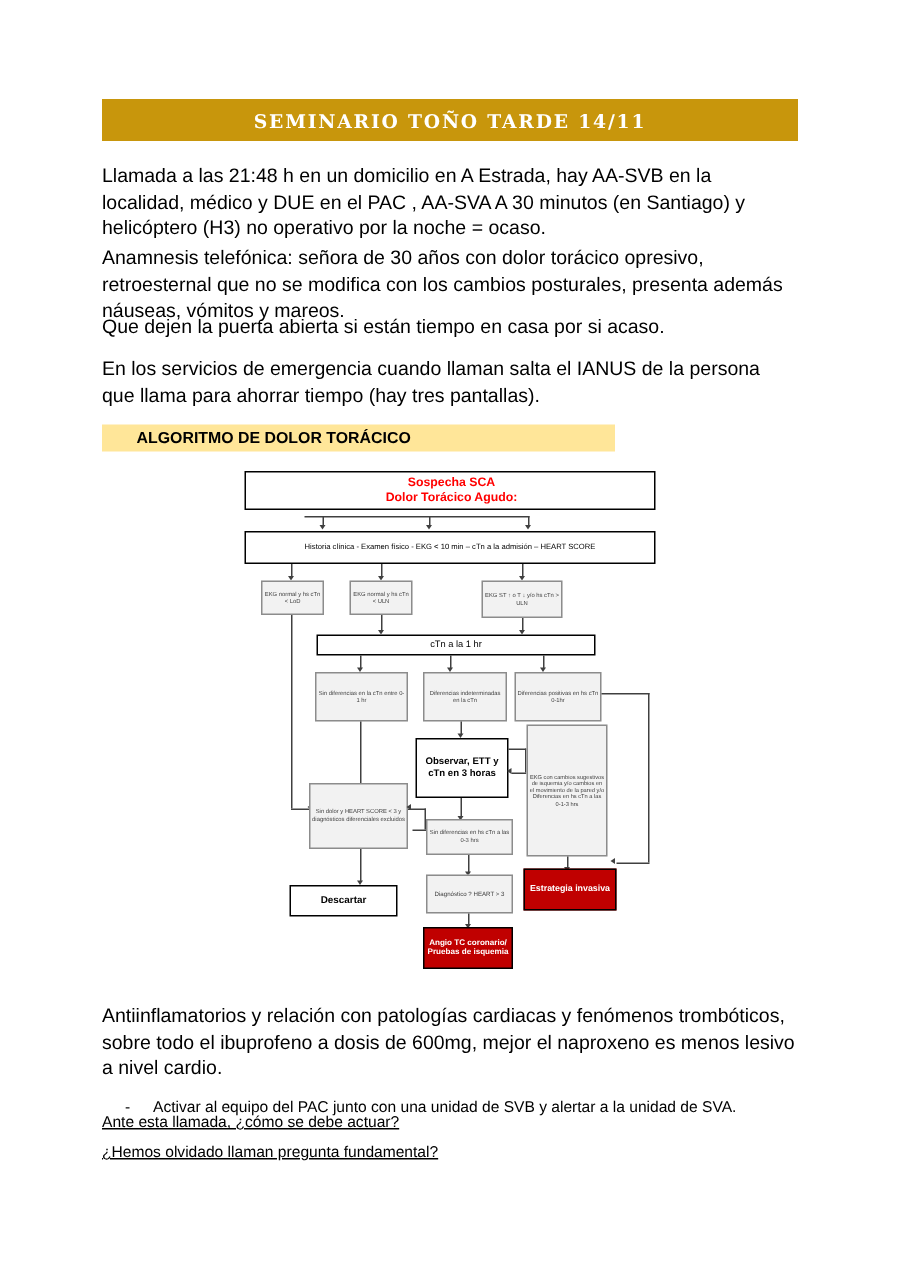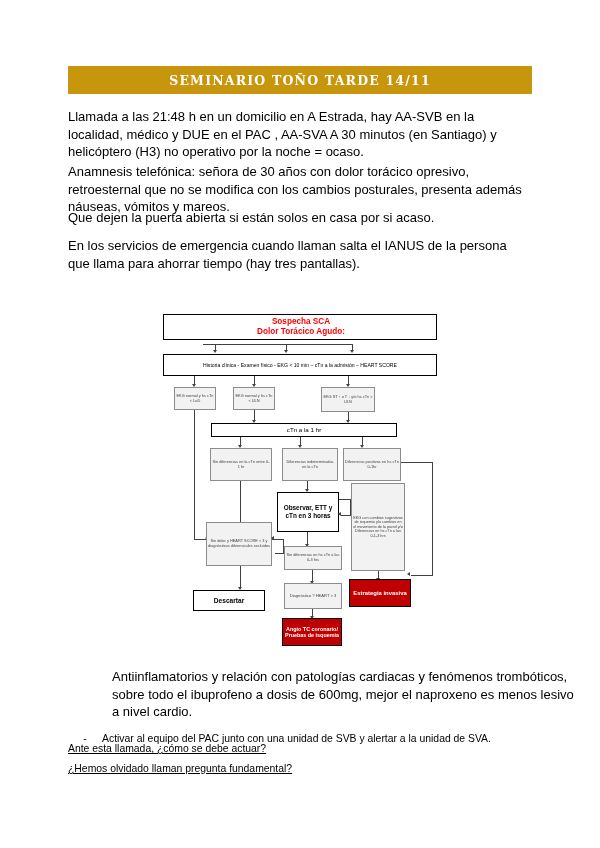--- a/index.html
+++ b/index.html
@@ -118,21 +118,21 @@
   }
   .arw-l {
     position: absolute;
     width: 0; height: 0;
     border-top: 2.6px solid transparent;
     border-bottom: 2.6px solid transparent;
     border-right: 3.4px solid #404040;
   }
 
   
-  .p5 { top: 668px; margin-left: 44px; }
+  .p5 { top: 668px; }
   .q-underline {
     position: absolute;
     left: 68px;
     font-size: 10.4px;
     line-height: 17.5px;
     text-decoration: underline;
     white-space: nowrap;
   }
   .q1 { top: 740px; }
   .q2 { top: 760px; }
@@ -152,23 +152,26 @@
 <body>
 
 <div class="page">
 
   <div class="title-banner">
     <div class="title-banner-text">SEMINARIO TOÑO TARDE 14/11</div>
   </div>
 
   <div class="para p1">Llamada a las 21:48 h en un domicilio en A Estrada, hay AA-SVB en la localidad, médico y DUE en el PAC , AA-SVA A 30 minutos (en Santiago) y helicóptero (H3) no operativo por la noche = ocaso.</div>
   <div class="para p2">Anamnesis telefónica: señora de 30 años con dolor torácico opresivo, retroesternal que no se modifica con los cambios posturales, presenta además náuseas, vómitos y mareos.</div>
-  <div class="para p3">Que dejen la puerta abierta si están solos en casa por si acaso.</div>
+  <div class="para p3">Que dejen la puerta abierta si están tiempo en casa por si acaso.</div>
   <div class="para p4">En los servicios de emergencia cuando llaman salta el IANUS de la persona que llama para ahorrar tiempo (hay tres pantallas).</div>
 
+  <div class="section-highlight">
+    <div class="section-highlight-text">ALGORITMO DE DOLOR TORÁCICO</div>
+  </div>
 
   <div class="flow">
 
     <div class="fbox b-white" style="left:8px; top:0px; width:274px; height:26px; font-size:8.2px;">
       <span>
         <span class="t-red">Sospecha SCA</span>
         <span class="t-red">Dolor Torácico Agudo:</span>
       </span>
     </div>
 

